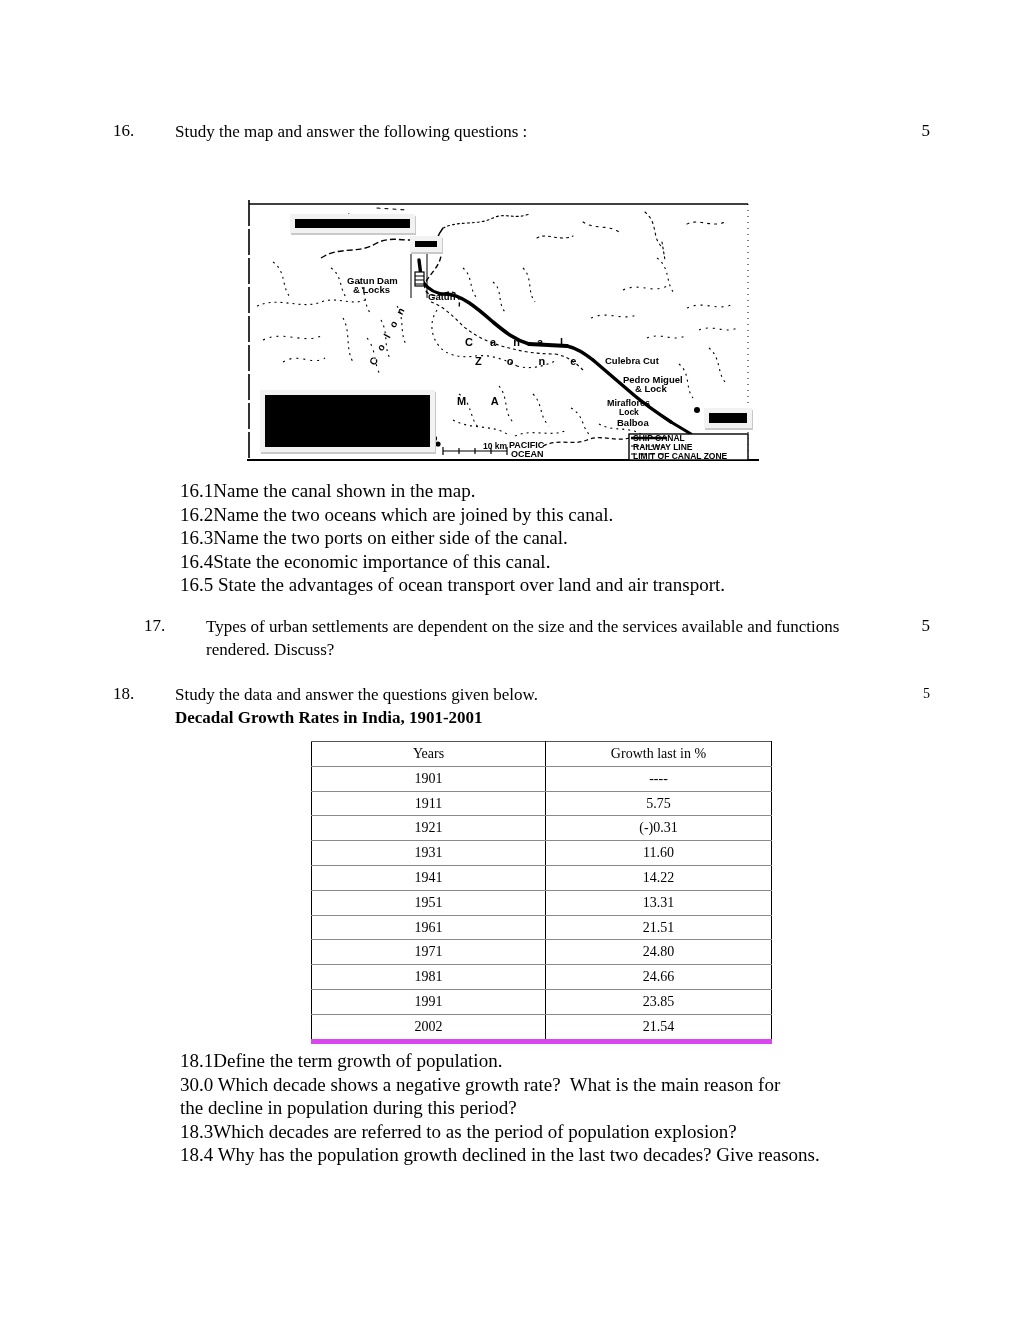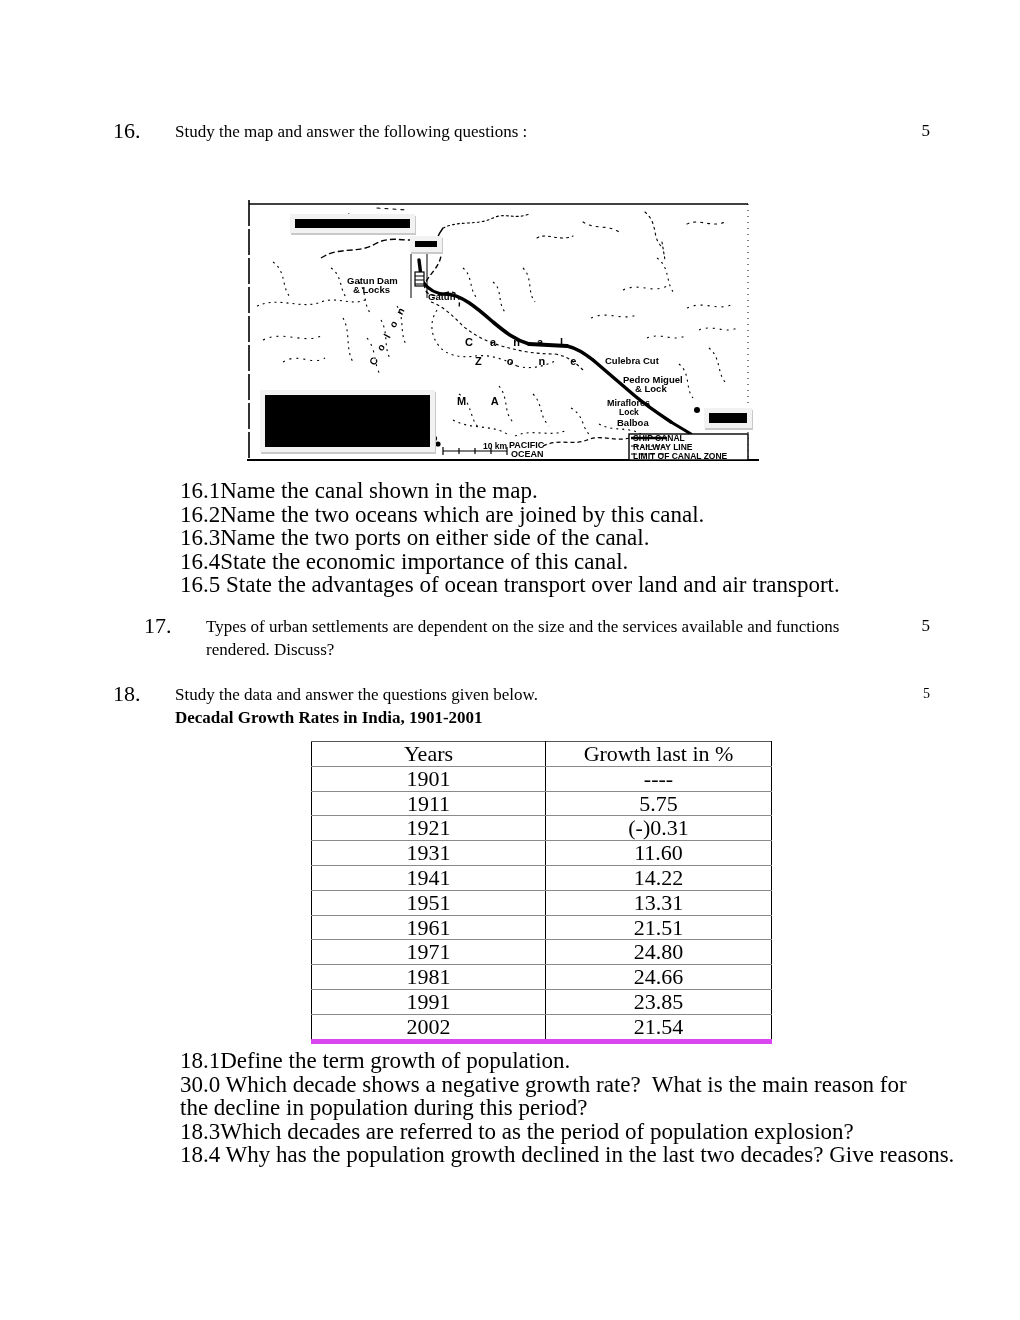--- a/index.html
+++ b/index.html
@@ -25,41 +25,41 @@
 
   
   .qblock {
     position: absolute;
     display: flex;
     align-items: flex-start;
   }
   .qnum {
     width: 62px;
     flex: 0 0 62px;
-    font-size: 22px;
+    font-size: 17px;
     line-height: 22px;
   }
   .qbody {
     flex: 1 1 auto;
     font-size: 17px;
     line-height: 23px;
   }
   .qmarks {
     position: absolute;
     font-size: 17px;
     line-height: 22px;
     text-align: right;
     width: 30px;
   }
   .qmarks.small { font-size: 14px; }
 
   
   .sublist {
     position: absolute;
-    font-size: 23px;
+    font-size: 19px;
     line-height: 23.5px;
   }
   .sublist div { white-space: pre; }
 
   
   .map-wrap {
     position: absolute;
     left: 247px;
     top: 198px;
     width: 512px;
@@ -82,21 +82,21 @@
     border: 5px solid #f2f2f2;
     box-shadow: 1px 2px 0 0 #c9c9c9;
   }
 
   
   .data-table {
     position: absolute;
     left: 311px;
     top: 741px;
     border-collapse: collapse;
-    font-size: 22px;
+    font-size: 14px;
     width: 458px;
     table-layout: fixed;
   }
   .data-table td, .data-table th {
     border-top: 1px solid #8a8a8a;
     border-bottom: 1px solid #8a8a8a;
     border-left: 1px solid #000000;
     border-right: 1px solid #000000;
     text-align: center;
     height: 23.8px;

